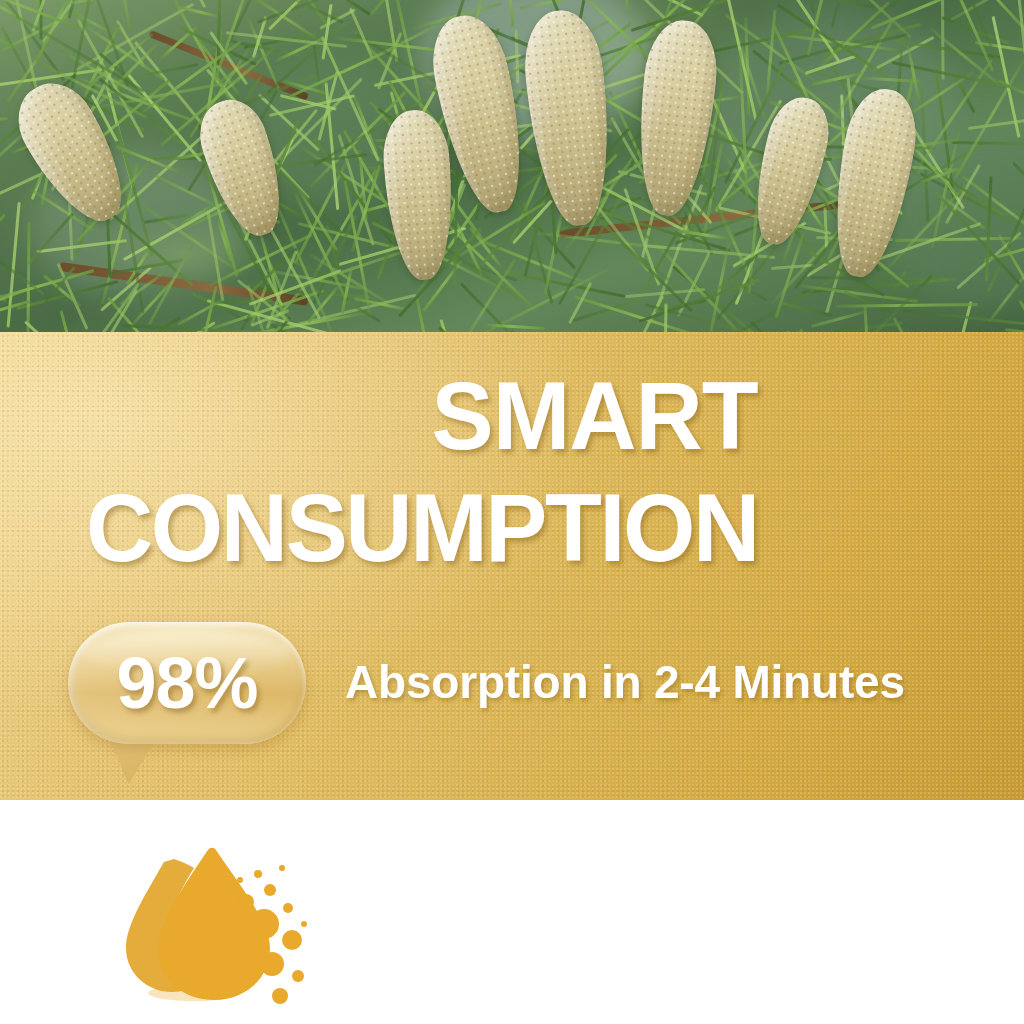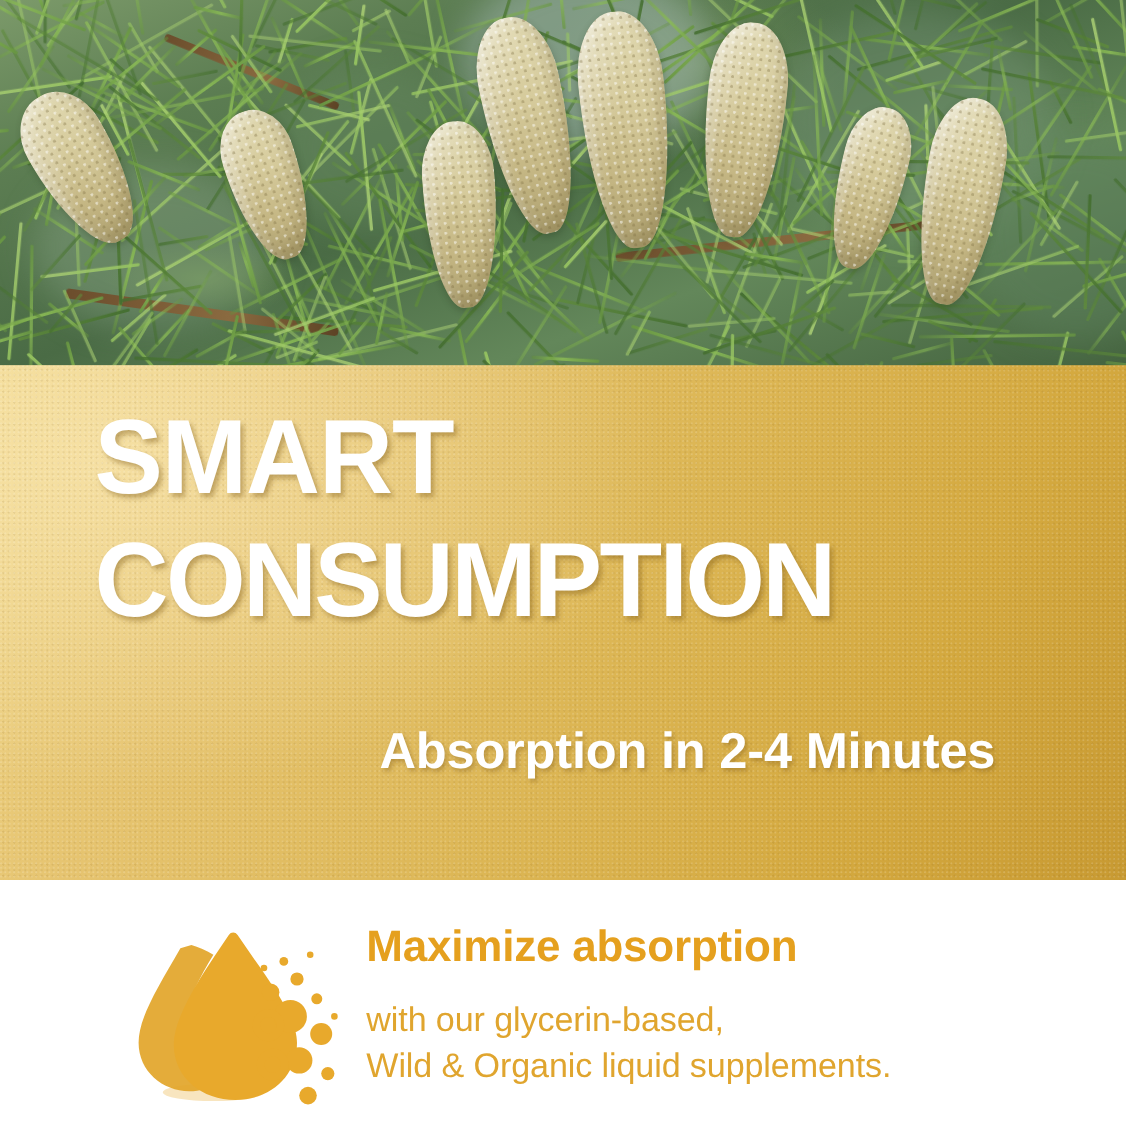--- a/index.html
+++ b/index.html
@@ -10,20 +10,21 @@
   body {
     font-family: "Liberation Sans", sans-serif;
   }
 
   .poster {
     position: relative;
     width: 1024px;
     height: 1024px;
     overflow: hidden;
     background: #6d28d9;
+    text-align: right;
   }
 
   
   .photo {
     position: absolute;
     left: 0;
     top: 0;
     width: 1024px;
     height: 333px;
     overflow: hidden;
@@ -816,20 +817,27 @@
 
   <div class="gold">
     <div class="grain"></div>
   </div>
 
   <div class="headline">
     <div class="l1">SMART</div>
     <div class="l2">CONSUMPTION</div>
   </div>
 
+  <div class="badge-wrap">
+    <div class="badge-tail"></div>
+    <div class="badge-body">
+      <div class="badge-gloss"></div>
+    </div>
+    <div class="badge-value">98%</div>
+  </div>
 
   <div class="claim">Absorption in 2-4 Minutes</div>
 
   <div class="panel">
 
     <div class="drop-icon">
       <svg viewBox="0 0 200 180" width="200" height="180">
         <ellipse cx="82" cy="165" rx="46" ry="8" fill="#e8a92c" opacity=".30"></ellipse>
         <path d="M52 34 C30 72 14 98 14 120 C14 146 36 164 60 164 C70 164 79 161 86 156
                  C66 148 54 131 54 112 C54 92 66 66 82 40 C76 36 68 33 62 31 Z" fill="#e2a529" opacity=".92"></path>
@@ -845,20 +853,15 @@
         <circle cx="186" cy="148" r="6" fill="#e8a92c"></circle>
         <circle cx="146" cy="46" r="4" fill="#e8a92c"></circle>
         <circle cx="170" cy="40" r="3" fill="#e8a92c"></circle>
         <circle cx="128" cy="52" r="3" fill="#e8a92c"></circle>
         <circle cx="192" cy="96" r="3" fill="#e8a92c"></circle>
         <circle cx="132" cy="104" r="11" fill="none" stroke="#e8a92c" stroke-width="7"></circle>
         <circle cx="136" cy="140" r="11" fill="none" stroke="#e8a92c" stroke-width="7"></circle>
       </svg>
     </div>
 
-    <div class="panel-text">
-      <div class="panel-title">Maximize absorption</div>
-      <div class="panel-line first">with our glycerin-based,</div>
-      <div class="panel-line">Wild &amp; Organic liquid supplements.</div>
-    </div>
 
   </div>
 </div>
 
 </body></html>

